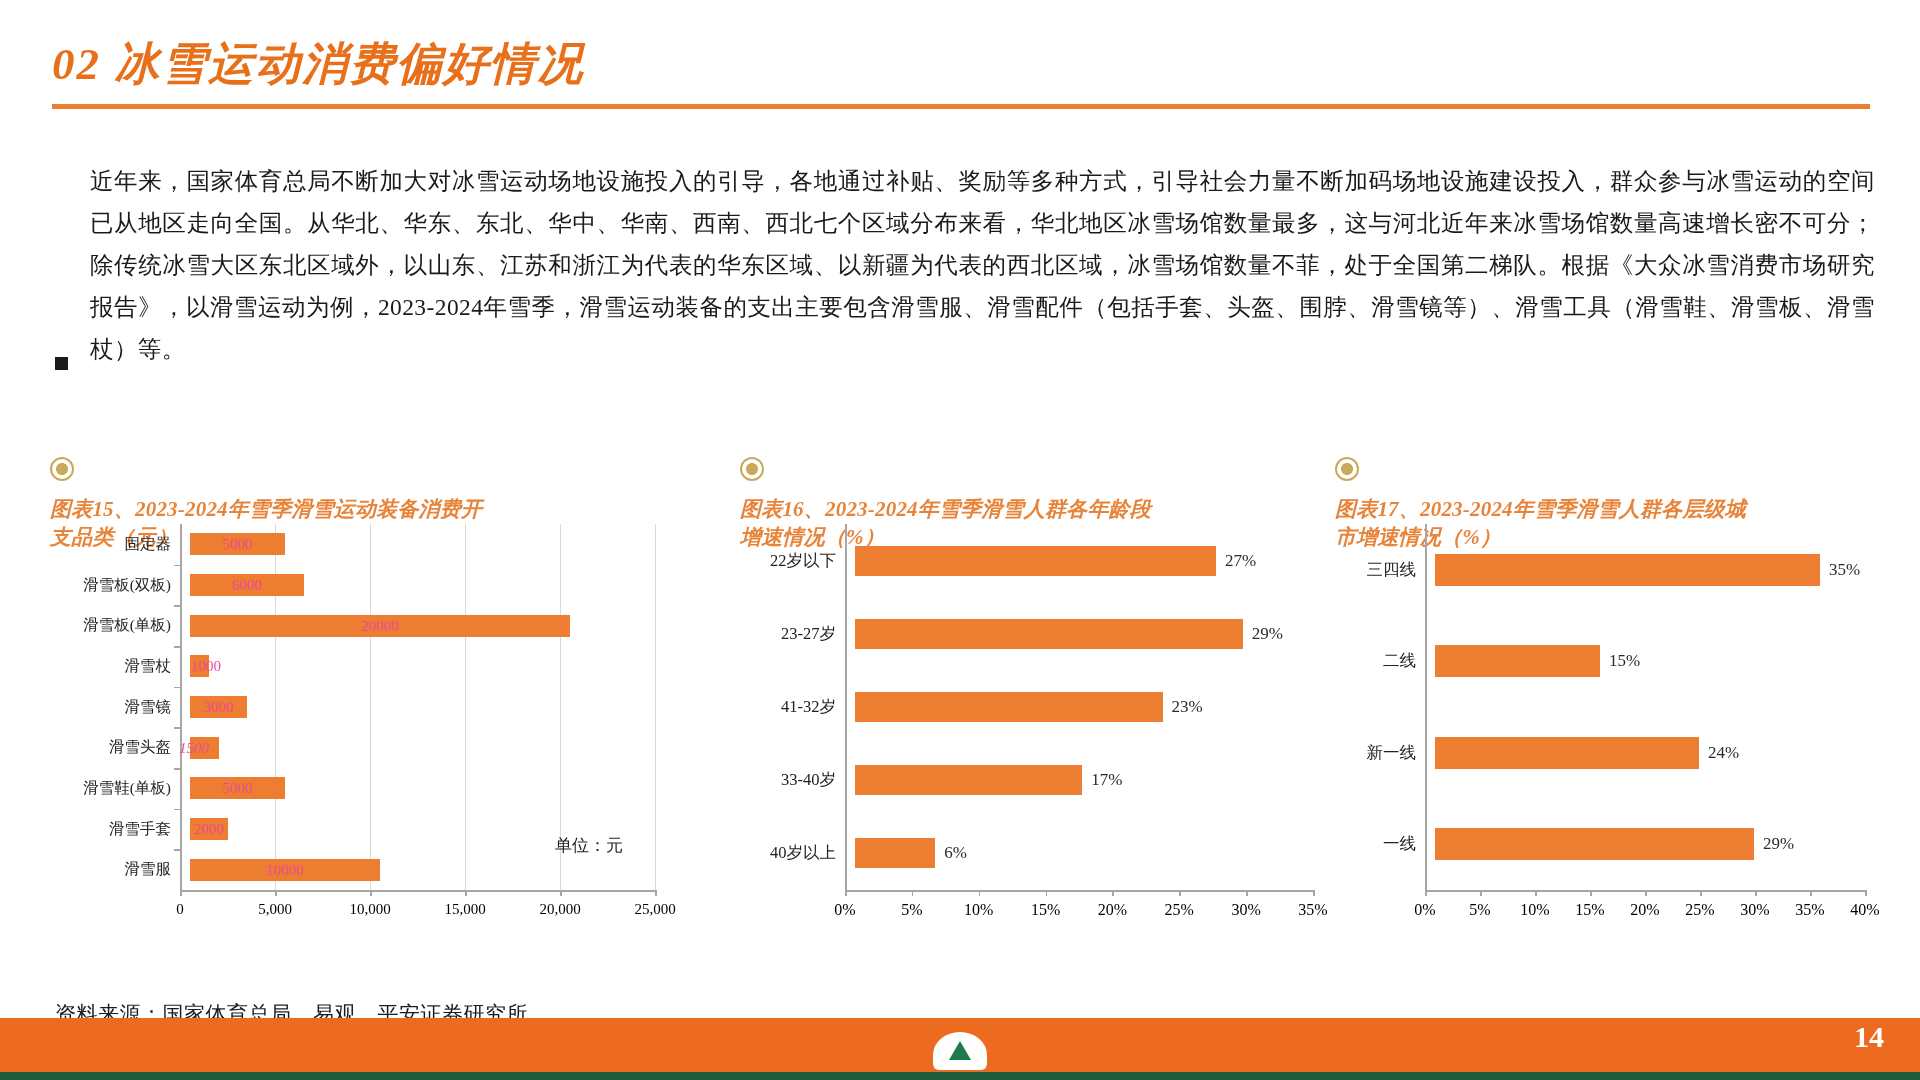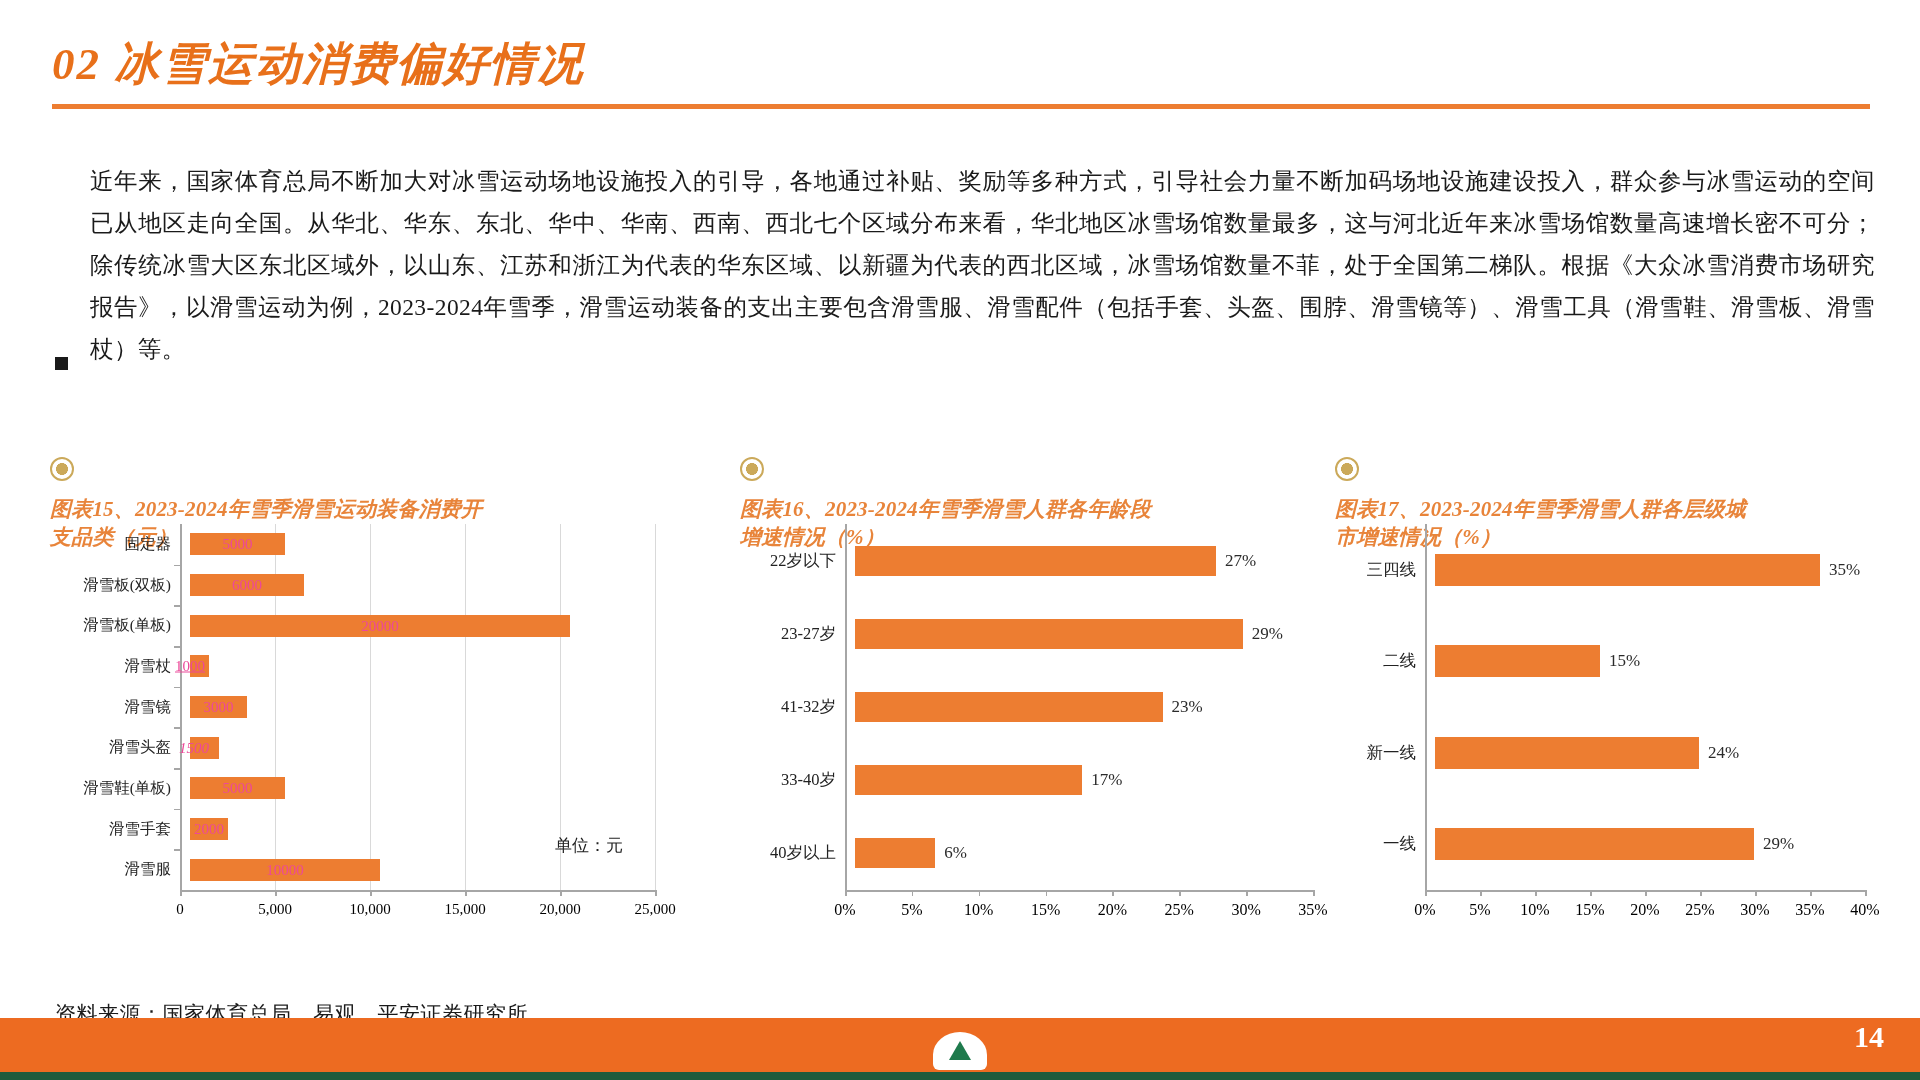--- a/index.html
+++ b/index.html
@@ -286,21 +286,21 @@
             <div class="barwrap">
               <div class="bar" style="width:380px;"></div>
               <span class="bar-inlabel" style="left:190px;transform:translate(-50%,-50%);">20000</span>
             </div>
           </div>
           <div class="tick-v" style="left:124px;top:122px;"></div>
           <div class="brow" style="position:absolute;left:0;top:131.33333333333334px;height:22px;width:605px;">
             <div class="cat-label" style="width:130px;font-size:15.5px;">滑雪杖</div>
             <div class="barwrap">
               <div class="bar" style="width:19px;"></div>
-              <span class="bar-inlabel" style="left:0;transform:translate(-50%,-50%);text-decoration:underline;">1000</span>
+              <span class="bar-inlabel" style="left:16px;transform:translate(-50%,-50%);">1000</span>
             </div>
           </div>
           <div class="tick-v" style="left:124px;top:162.66666666666666px;"></div>
           <div class="brow" style="position:absolute;left:0;top:172px;height:22px;width:605px;">
             <div class="cat-label" style="width:130px;font-size:15.5px;">滑雪镜</div>
             <div class="barwrap">
               <div class="bar" style="width:57px;"></div>
               <span class="bar-inlabel" style="left:28.5px;transform:translate(-50%,-50%);">3000</span>
             </div>
           </div>

